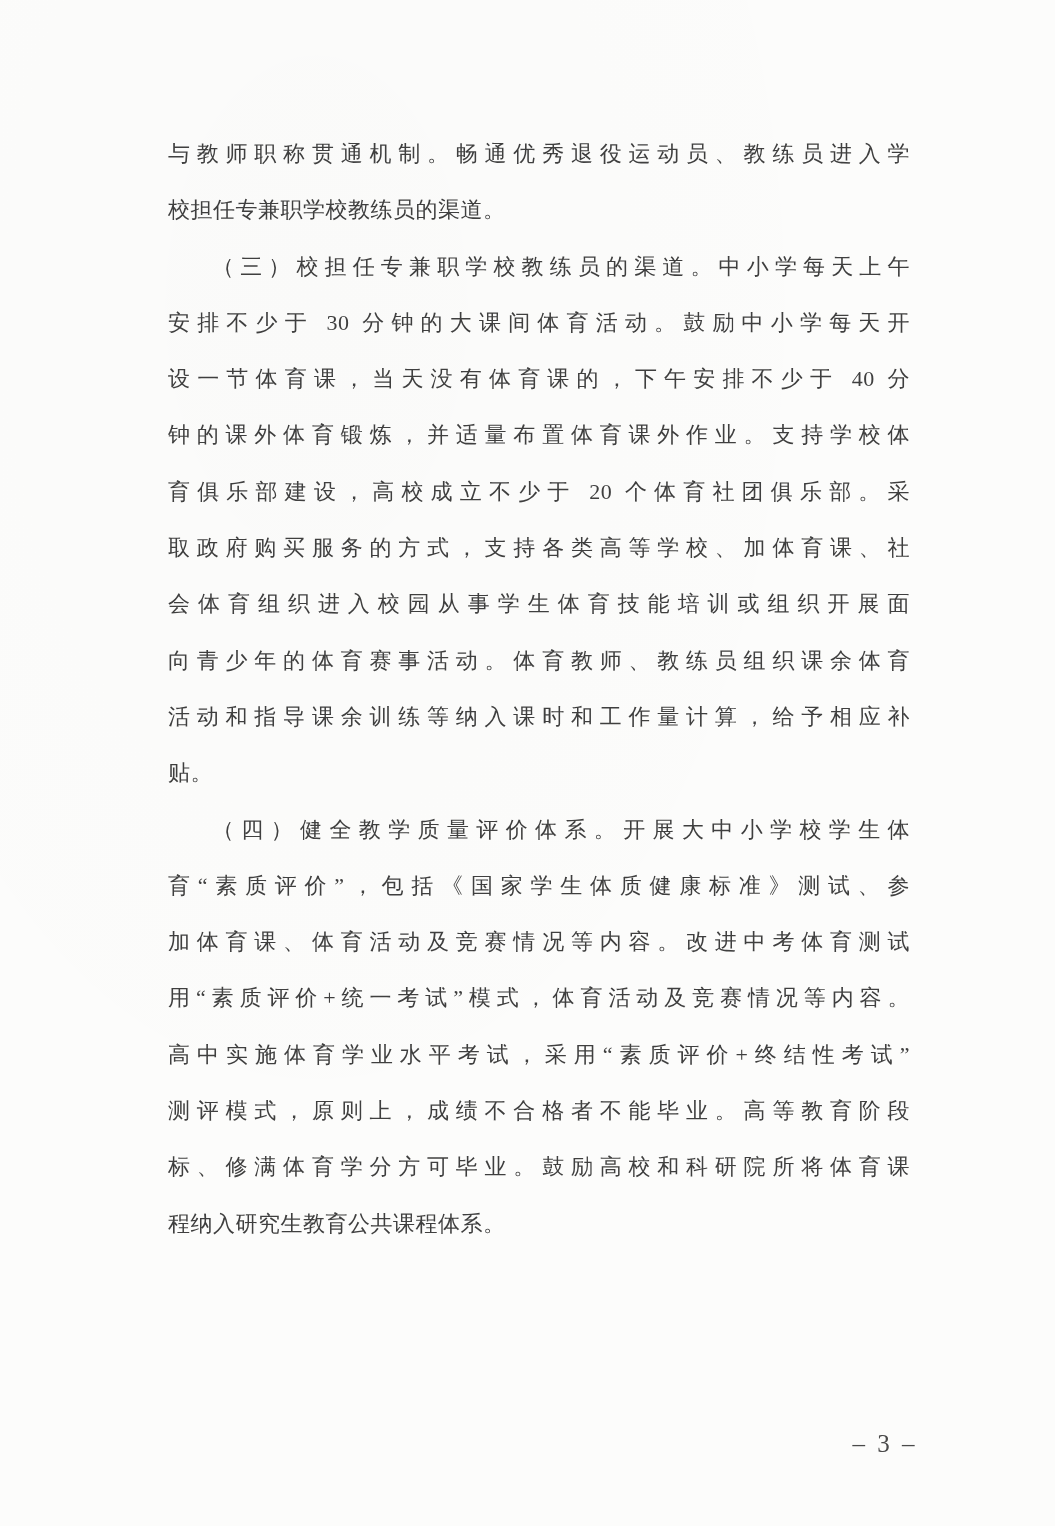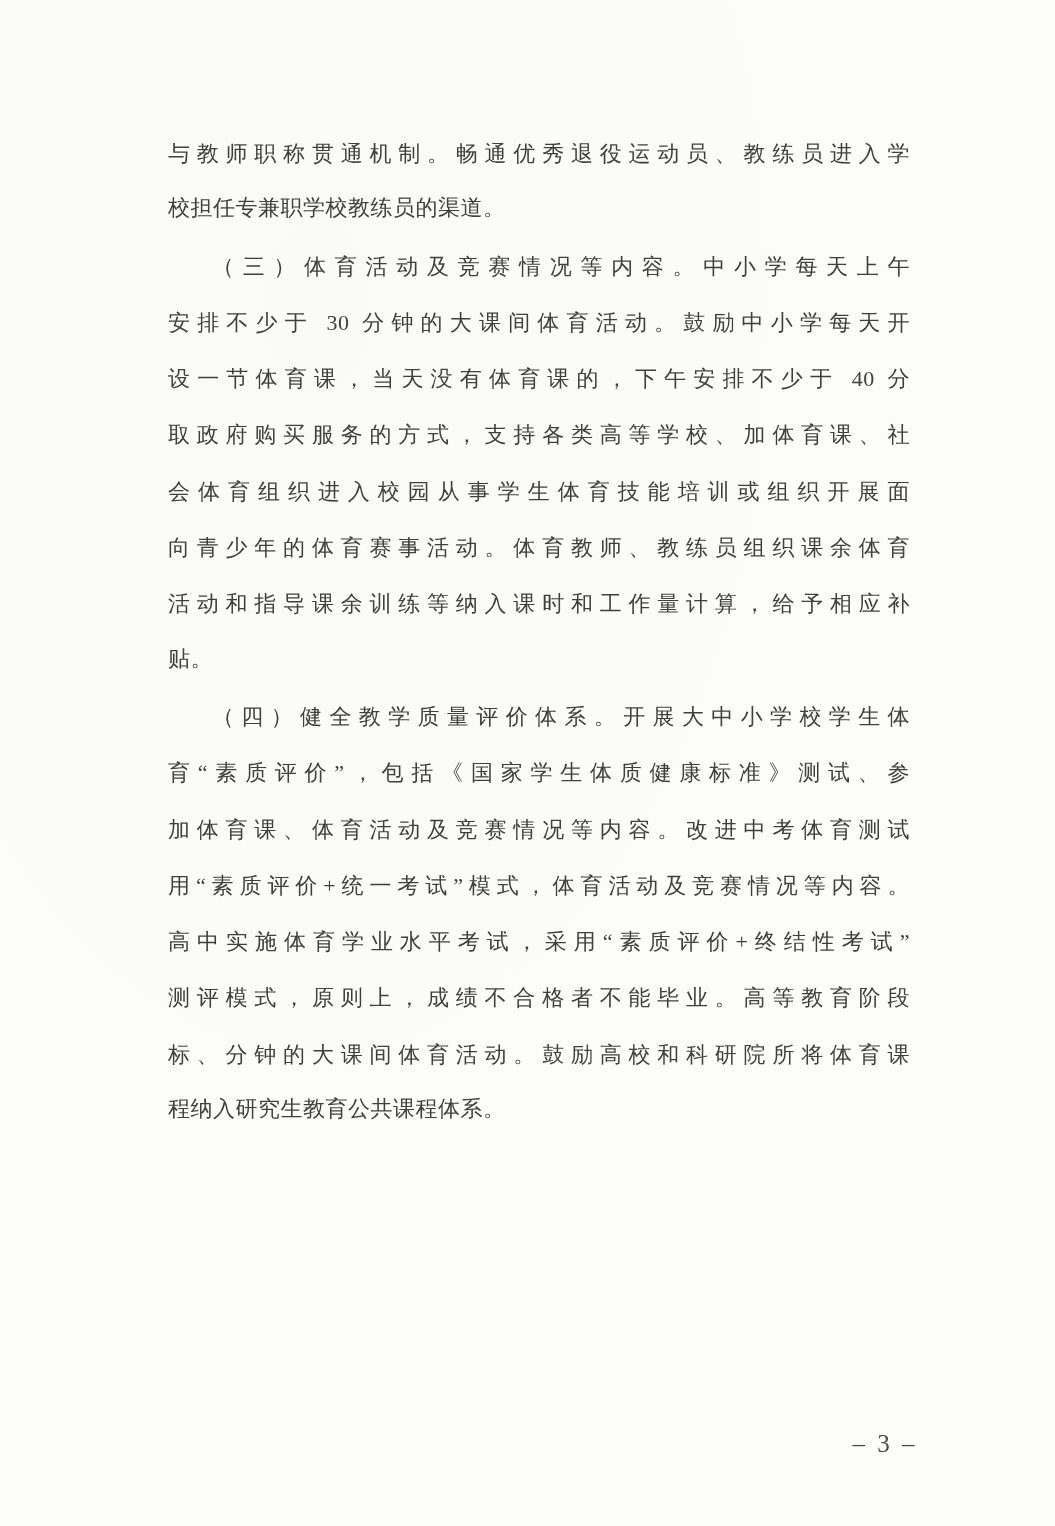--- a/index.html
+++ b/index.html
@@ -32,21 +32,20 @@
   .line {
     height: 56.3px;
     line-height: 56.3px;
     text-align: justify;
     text-align-last: justify;
     letter-spacing: 0.5px;
   }
   .line.para-end {
     text-align: left;
     text-align-last: left;
-    font-family: Liberation Mono, monospace;
   }
   .line.indent {
     text-indent: 2em;
   }
   .page-num {
     position: absolute;
     left: 818px;
     top: 1424px;
     width: 134px;
     height: 40px;
@@ -57,31 +56,33 @@
     color: #4a4a4a;
   }
 </style>
 </head>
 <body>
 
 <div class="page">
   <div class="text-block">
     <div class="line">与教师职称贯通机制。畅通优秀退役运动员、教练员进入学</div>
     <div class="line para-end">校担任专兼职学校教练员的渠道。</div>
-    <div class="line indent">（三）体育活动及竞赛情况等内容。中小学每天上午</div>
+    <div class="line indent">（三）校担任专兼职学校教练员的渠道。中小学每天上午</div>
     <div class="line">安排不少于 30 分钟的大课间体育活动。鼓励中小学每天开</div>
     <div class="line">设一节体育课，当天没有体育课的，下午安排不少于 40 分</div>
+    <div class="line">钟的课外体育锻炼，并适量布置体育课外作业。支持学校体</div>
+    <div class="line">育俱乐部建设，高校成立不少于 20 个体育社团俱乐部。采</div>
     <div class="line">取政府购买服务的方式，支持各类高等学校、加体育课、社</div>
     <div class="line">会体育组织进入校园从事学生体育技能培训或组织开展面</div>
     <div class="line">向青少年的体育赛事活动。体育教师、教练员组织课余体育</div>
     <div class="line">活动和指导课余训练等纳入课时和工作量计算，给予相应补</div>
     <div class="line para-end">贴。</div>
     <div class="line indent">（四）健全教学质量评价体系。开展大中小学校学生体</div>
     <div class="line">育“素质评价”，包括《国家学生体质健康标准》测试、参</div>
     <div class="line">加体育课、体育活动及竞赛情况等内容。改进中考体育测试</div>
     <div class="line">用“素质评价+统一考试”模式，体育活动及竞赛情况等内容。</div>
     <div class="line">高中实施体育学业水平考试，采用“素质评价+终结性考试”</div>
     <div class="line">测评模式，原则上，成绩不合格者不能毕业。高等教育阶段</div>
-    <div class="line">标、分钟的大课间体育活动。鼓励高校和科研院所将体育课</div>
+    <div class="line">标、修满体育学分方可毕业。鼓励高校和科研院所将体育课</div>
     <div class="line para-end">程纳入研究生教育公共课程体系。</div>
   </div>
   <div class="page-num">– 3 –</div>
 </div>
 
 </body></html>

